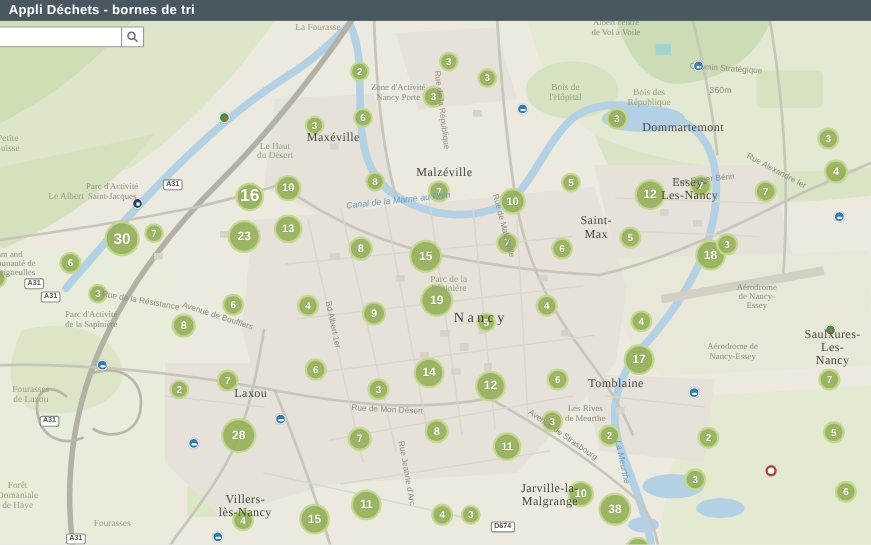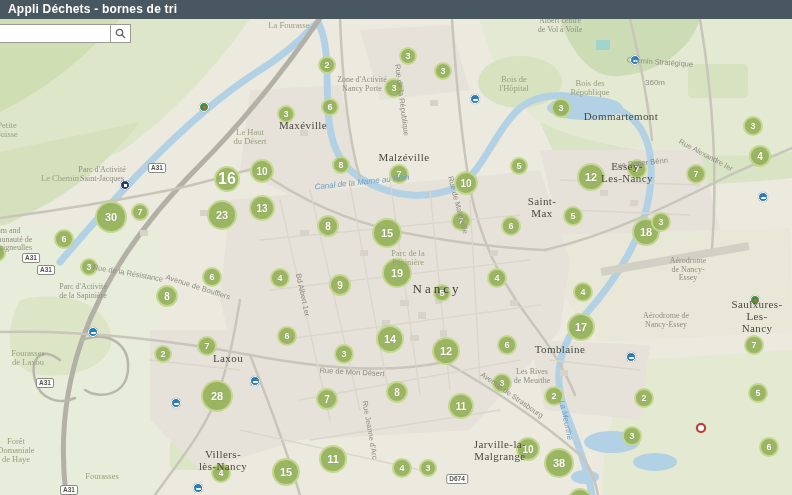--- a/index.html
+++ b/index.html
@@ -171,21 +171,21 @@
         <div class="cluster" style="left: 389px; top: 164px; height: 20px; width: 20px; font-size: 9px;">7</div>
         <div class="cluster" style="left: 454px; top: 171px; height: 24px; width: 24px; font-size: 10px;">10</div>
         <div class="cluster" style="left: 510px; top: 157px; height: 18px; width: 18px; font-size: 9px;">5</div>
         <div class="cluster" style="left: 577px; top: 163px; height: 28px; width: 28px; font-size: 11px;">12</div>
         <div class="cluster" style="left: 627px; top: 159px; height: 20px; width: 20px; font-size: 9px;">7</div>
         <div class="cluster" style="left: 686px; top: 164px; height: 20px; width: 20px; font-size: 9px;">7</div>
         <div class="cluster" style="left: 214px; top: 166px; height: 26px; width: 26px; font-size: 16px;">16</div>
         <div class="cluster" style="left: 250px; top: 159px; height: 24px; width: 24px; font-size: 10px;">10</div>
         <div class="cluster" style="left: 207px; top: 200px; height: 30px; width: 30px; font-size: 11px;">23</div>
         <div class="cluster" style="left: 249px; top: 195px; height: 26px; width: 26px; font-size: 10px;">13</div>
-        <div class="cluster" style="left: 95px; top: 201px; height: 32px; width: 32px; font-size: 11px;">30</div>
+        <div class="cluster" style="left: 95px; top: 201px; height: 32px; width: 32px; font-size: 14px;">30</div>
         <div class="cluster" style="left: 131px; top: 203px; height: 18px; width: 18px; font-size: 9px;">7</div>
         <div class="cluster" style="left: 54px; top: 229px; height: 20px; width: 20px; font-size: 9px;">6</div>
         <div class="cluster" style="left: 80px; top: 258px; height: 18px; width: 18px; font-size: 9px;">3</div>
         <div class="cluster" style="left: 202px; top: 267px; height: 20px; width: 20px; font-size: 9px;">6</div>
         <div class="cluster" style="left: 156px; top: 285px; height: 22px; width: 22px; font-size: 10px;">8</div>
         <div class="cluster" style="left: 317px; top: 215px; height: 22px; width: 22px; font-size: 10px;">8</div>
         <div class="cluster" style="left: 372px; top: 218px; height: 30px; width: 30px; font-size: 11px;">15</div>
         <div class="cluster" style="left: 451px; top: 211px; height: 20px; width: 20px; font-size: 9px;">7</div>
         <div class="cluster" style="left: 501px; top: 216px; height: 20px; width: 20px; font-size: 9px;">6</div>
         <div class="cluster" style="left: 270px; top: 268px; height: 20px; width: 20px; font-size: 9px;">4</div>
@@ -270,21 +270,21 @@
         </div>
         <div class="mlabel town" style="left: 560px; top: 349px;">
           <div>Tomblaine</div>
         </div>
         <div class="mlabel town" style="left: 757px; top: 316px;">
           <div>Saulxures-</div>
           <div>Les-</div>
           <div>Nancy</div>
         </div>
         <div class="mlabel area" style="left: 60px; top: 178px;">
-          <div>Le Chemin</div>
+          <div>Le Albert</div>
         </div>
         <div class="mlabel area" style="left: 289px; top: 25px;">
           <div>La Fourasse</div>
         </div>
         <div class="mlabel area" style="left: 28px; top: 358px;">
           <div>Fourasses</div>
           <div>de Laxou</div>
         </div>
         <div class="mlabel area" style="left: 16px; top: 450px;">
           <div>Forêt</div>

